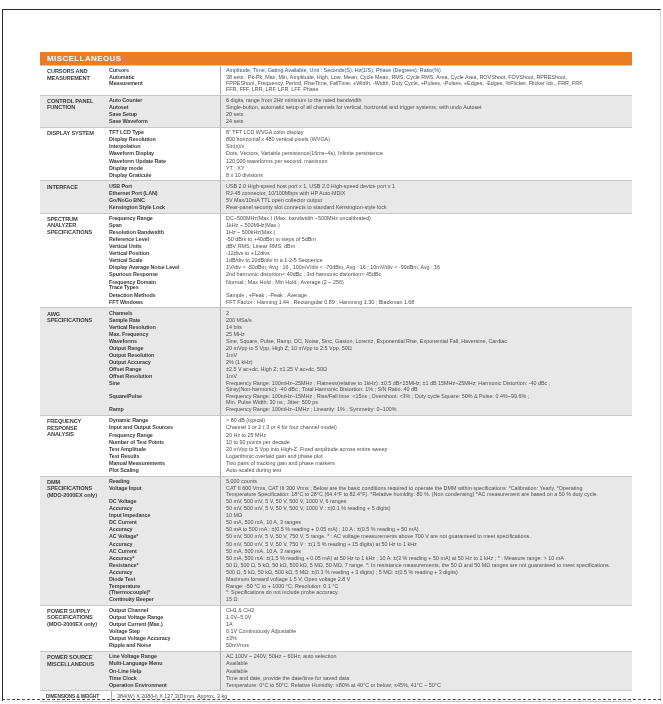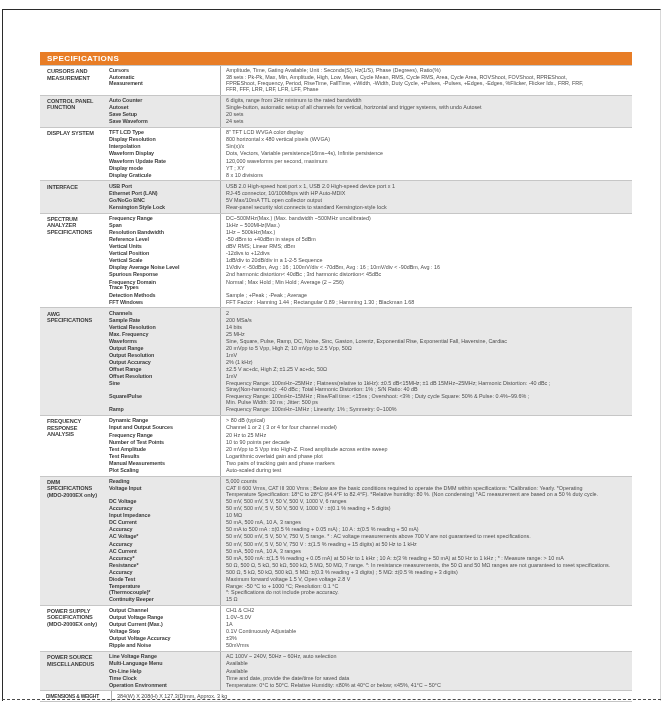--- a/index.html
+++ b/index.html
@@ -36,21 +36,21 @@
   .dim-val{flex:1;box-sizing:border-box;padding:0.6px 4px 0.6px 6px;
       font-size:5.4px;line-height:5.9px;color:#4d4d4d;}
 </style>
 </head>
 <body>
 
 <div class="page-frame"></div>
 
 <div class="spec-table">
   <div class="spec-header">
-    <span>SPECIFICATIONS</span>
+    <span>MISCELLANEOUS</span>
   </div>
 
   <div id="sections">
       <div class="section">
         <div class="sec-name">CURSORS AND
 MEASUREMENT</div>
         <div class="sec-rows">
           <div class="row">
             <div class="lbl">Cursors</div>
             <div class="val">Amplitude, Time, Gating Available; Unit : Seconds(S), Hz(1/S), Phase (Degrees), Ratio(%)</div>

